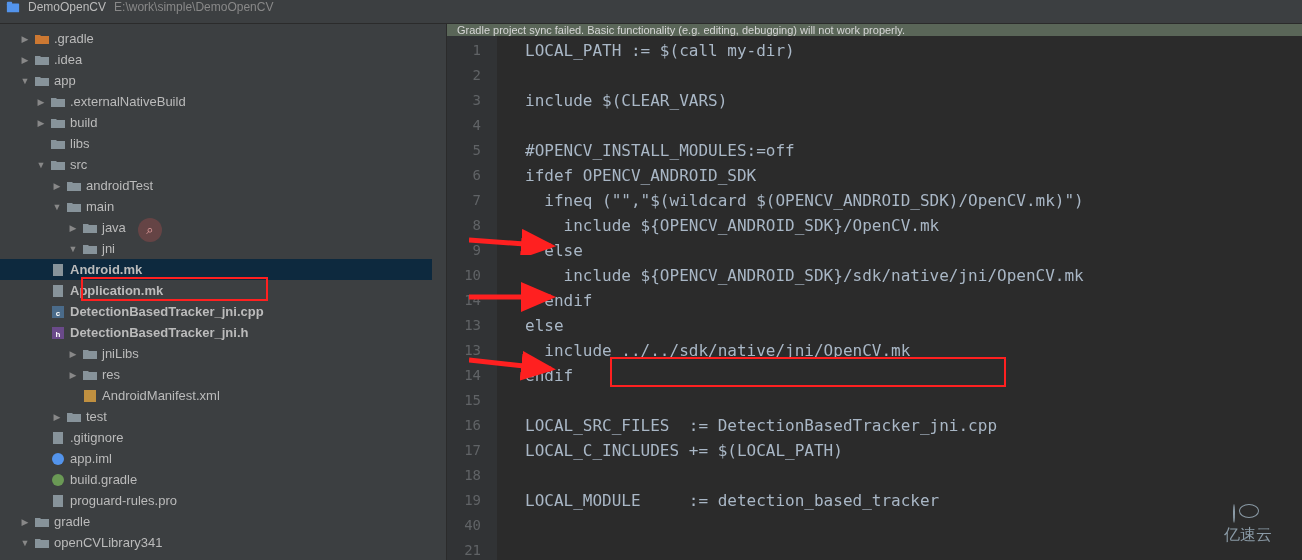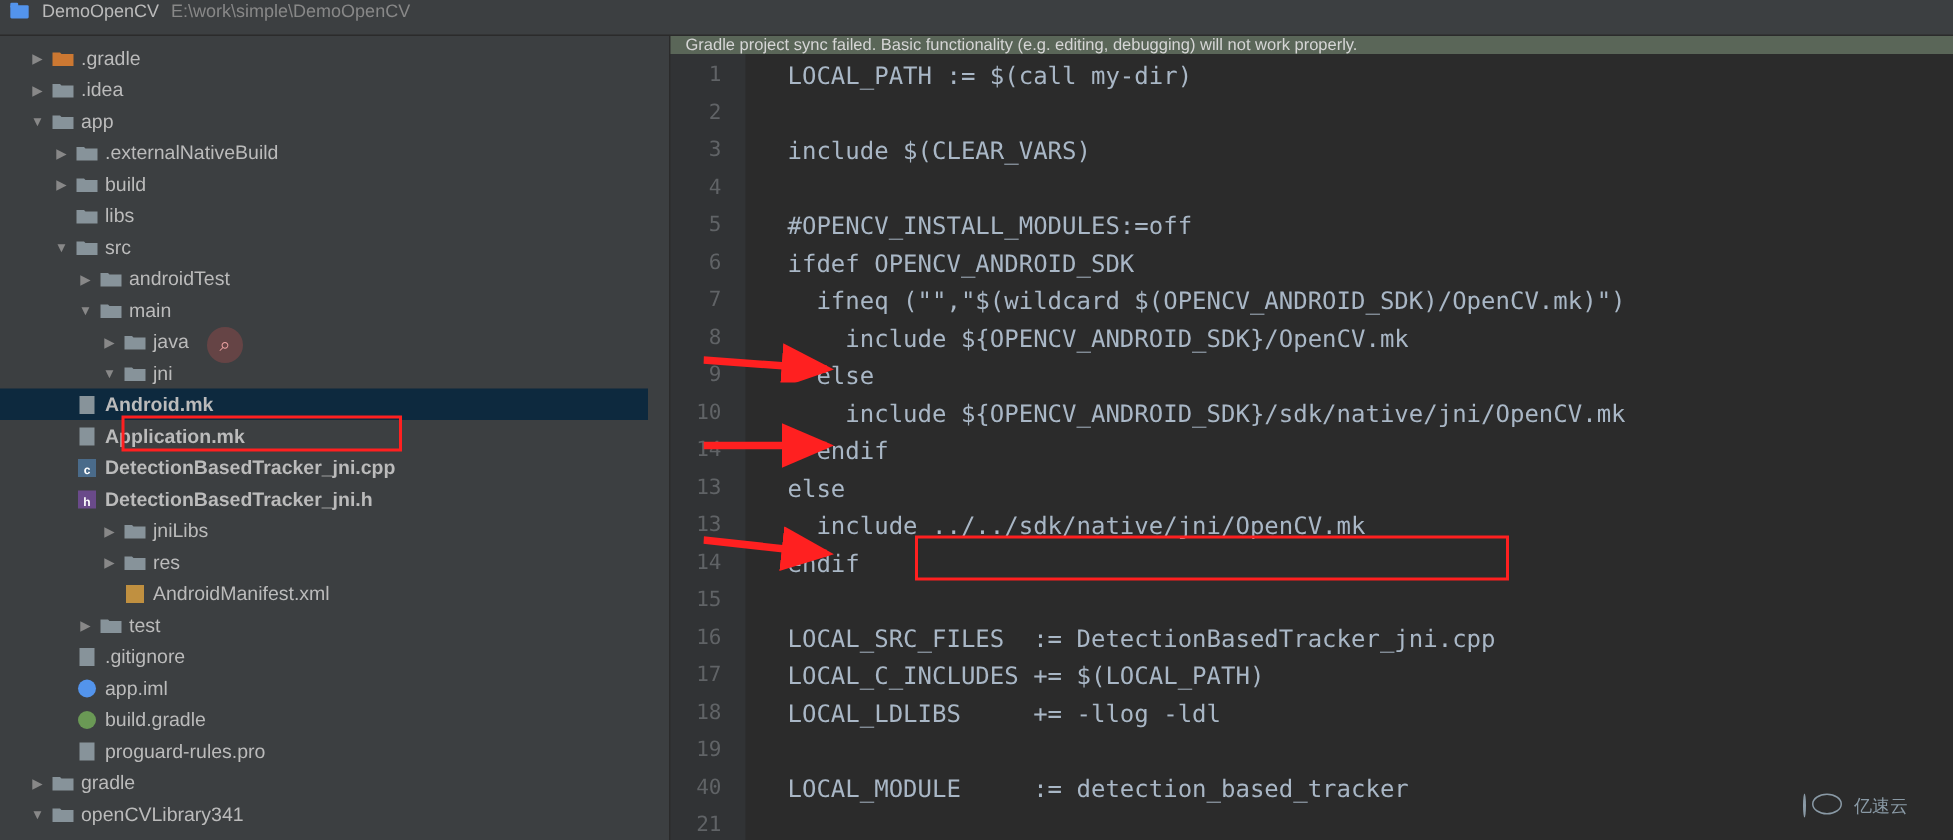--- a/index.html
+++ b/index.html
@@ -138,25 +138,26 @@
   right: 0;
   top: 0;
   width: 14px;
   height: 100%;
   background: #3c3f41;
 }
 .watermark {
   position: absolute;
   right: 30px;
   bottom: 14px;
-  font-size: 12px;
+  font-size: 16px;
   color: #8a9aa6;
   display: flex;
   align-items: center;
   gap: 4px;
+  flex-direction: column;
 }
 .watermark .circ {
   width: 20px; height: 14px;
   border: 1.5px solid #8a9aa6;
   border-radius: 50%;
   position: relative;
 }
 .watermark .circ2 {
   position: absolute; left: 6px; top: -1px;
   width: 20px; height: 14px;
@@ -465,21 +466,20 @@
           <div class="line">    include ${OPENCV_ANDROID_SDK}/OpenCV.mk</div>
           <div class="line">  else</div>
           <div class="line">    include ${OPENCV_ANDROID_SDK}/sdk/native/jni/OpenCV.mk</div>
           <div class="line">  endif</div>
           <div class="line">else</div>
           <div class="line">  include ../../sdk/native/jni/OpenCV.mk</div>
           <div class="line">endif</div>
           <div class="line"></div>
           <div class="line">LOCAL_SRC_FILES  := DetectionBasedTracker_jni.cpp</div>
           <div class="line">LOCAL_C_INCLUDES += $(LOCAL_PATH)</div>
-          <div class="line">LOCAL_LDLIBS     += -llog -ldl</div>
           <div class="line"></div>
           <div class="line">LOCAL_MODULE     := detection_based_tracker</div>
         </div>
     </div>
 
     <div class="watermark">
       <span style="position:relative; width:30px; height:16px; display:inline-block;">
         <span class="circ"></span><span class="circ circ2"></span>
       </span>
       <span>亿速云</span>

